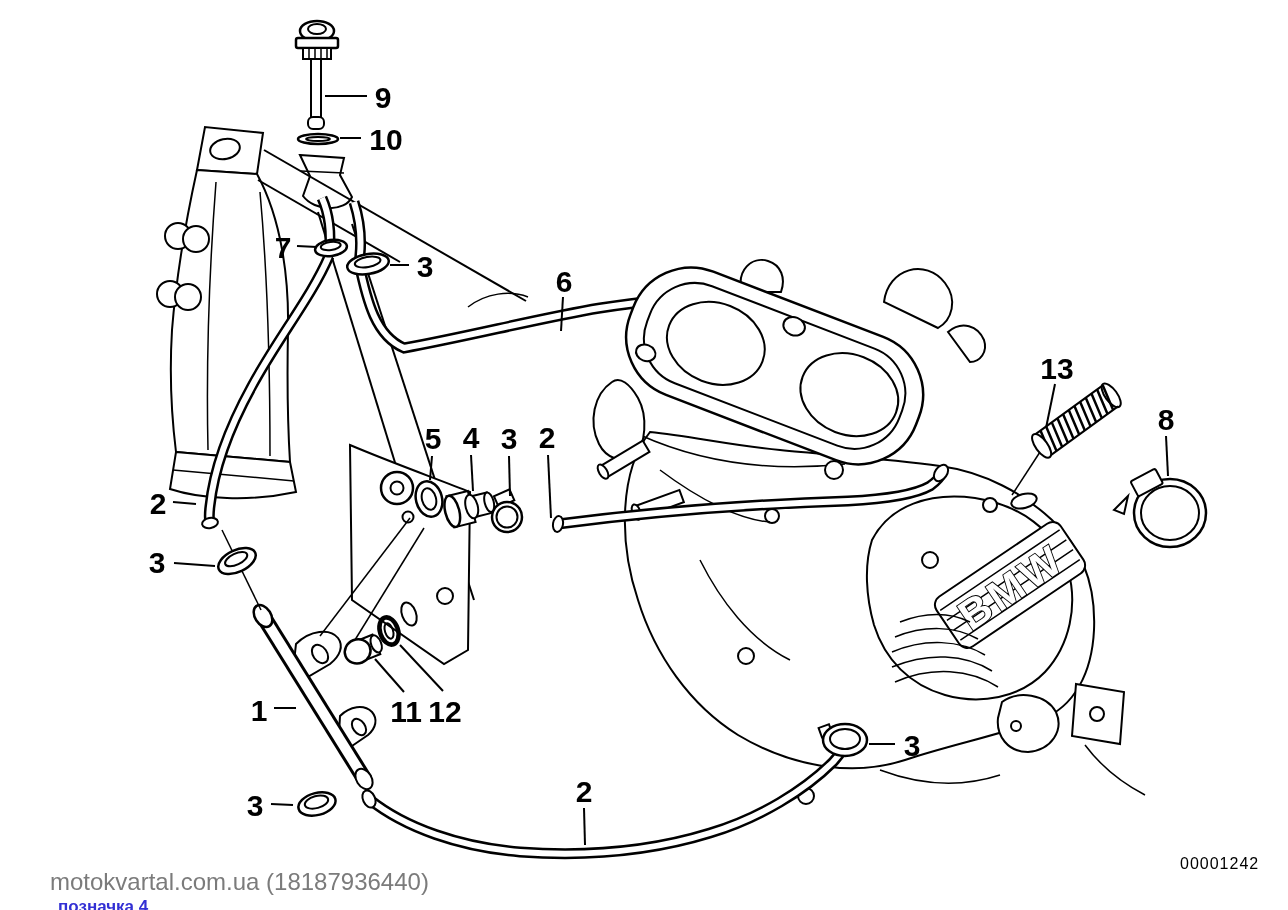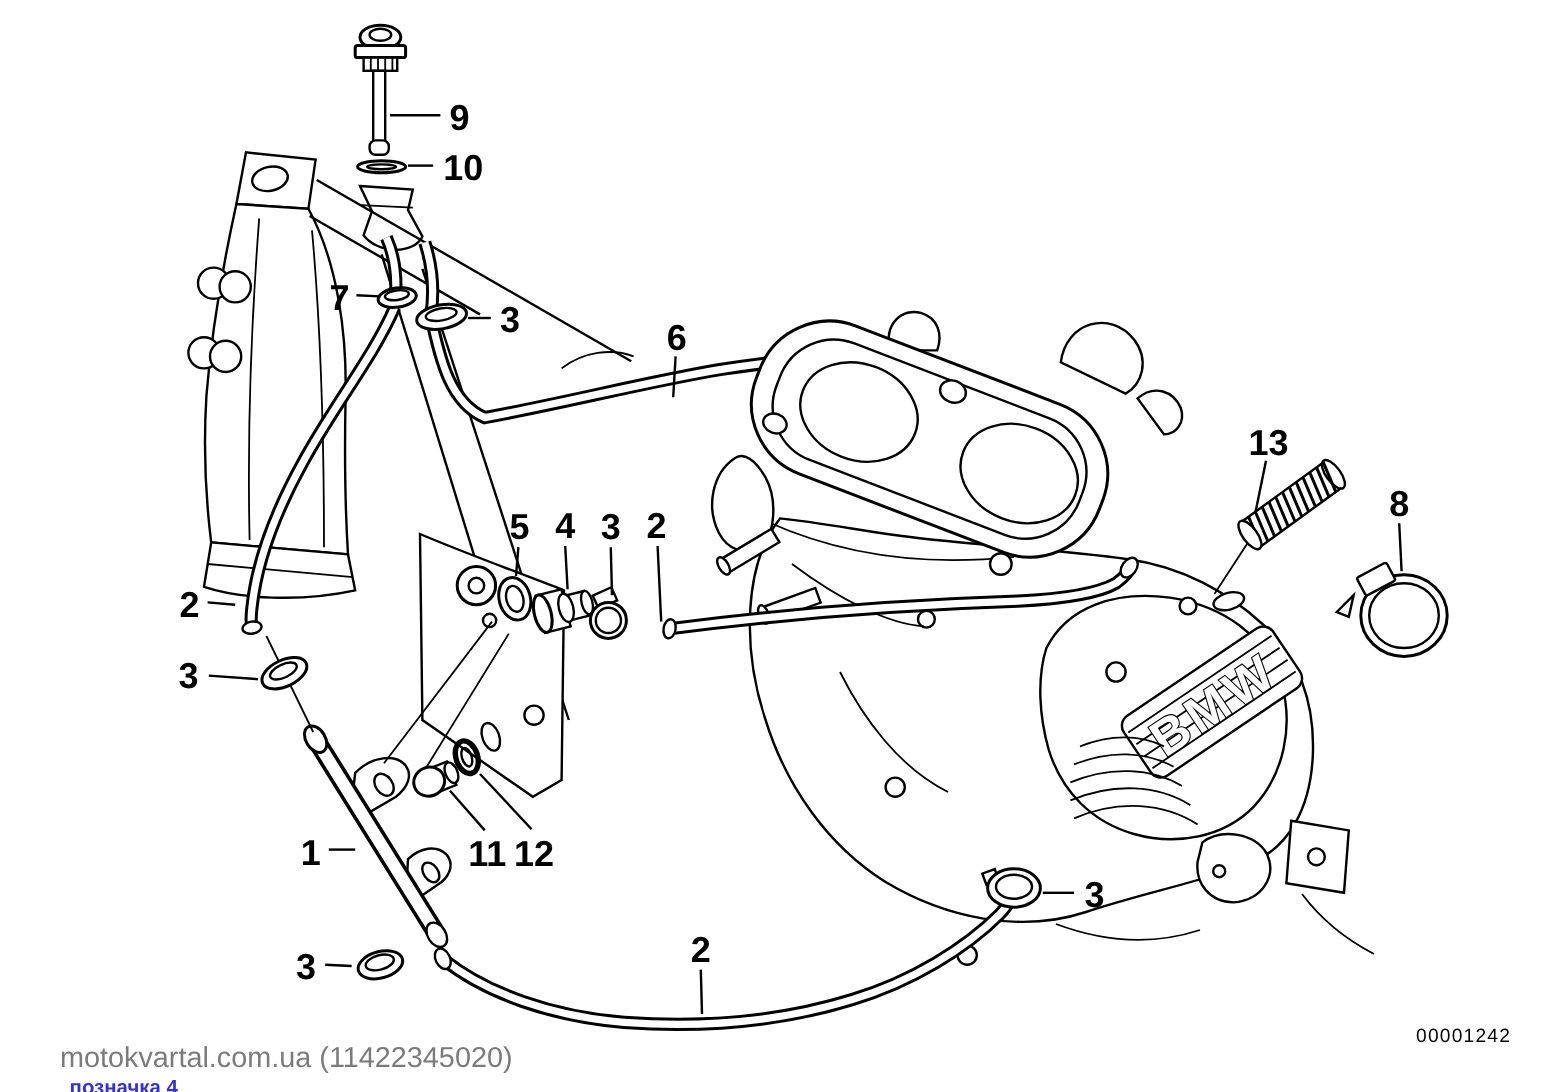--- a/index.html
+++ b/index.html
@@ -302,15 +302,15 @@
         <line x1="271" y1="804" x2="293" y2="805" class="leader"></line>
         <text x="255" y="816" class="callout">3</text>
         <line x1="584" y1="808" x2="585" y2="845" class="leader"></line>
         <text x="584" y="802" class="callout">2</text>
         <line x1="895" y1="744" x2="869" y2="744" class="leader"></line>
         <text x="912" y="756" class="callout">3</text>
       </g>
 </svg>
 
 <div class="wm1" style="color: rgb(51, 48, 212); margin-top: 46px;">позначка 4</div>
-<div class="wm2" style="color: rgb(123, 123, 123);">motokvartal.com.ua (11422345020)</div>
+<div class="wm2" style="color: rgb(123, 123, 123);">motokvartal.com.ua (18187936440)</div>
 <div class="docnum">00001242</div>
 </div>
 
 </body></html>

